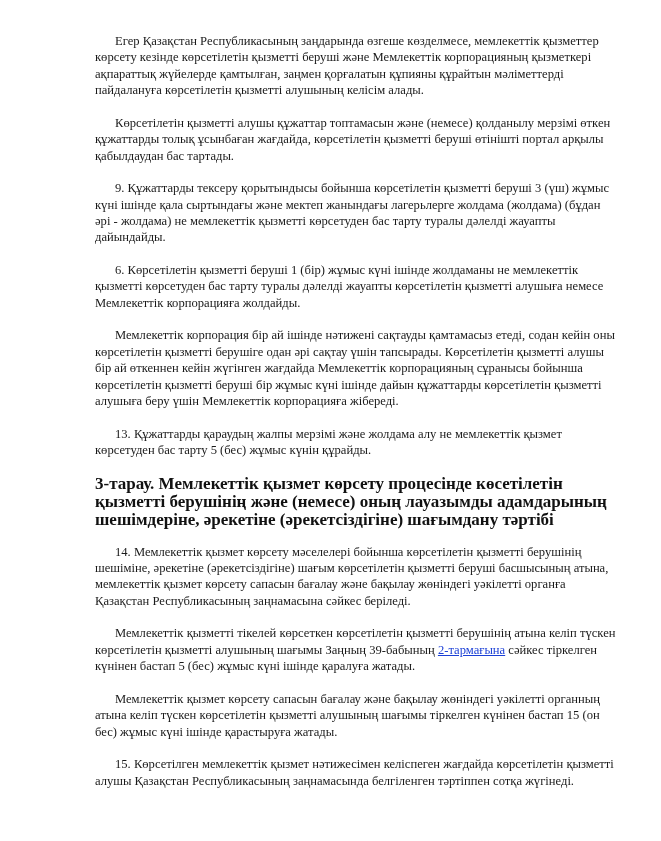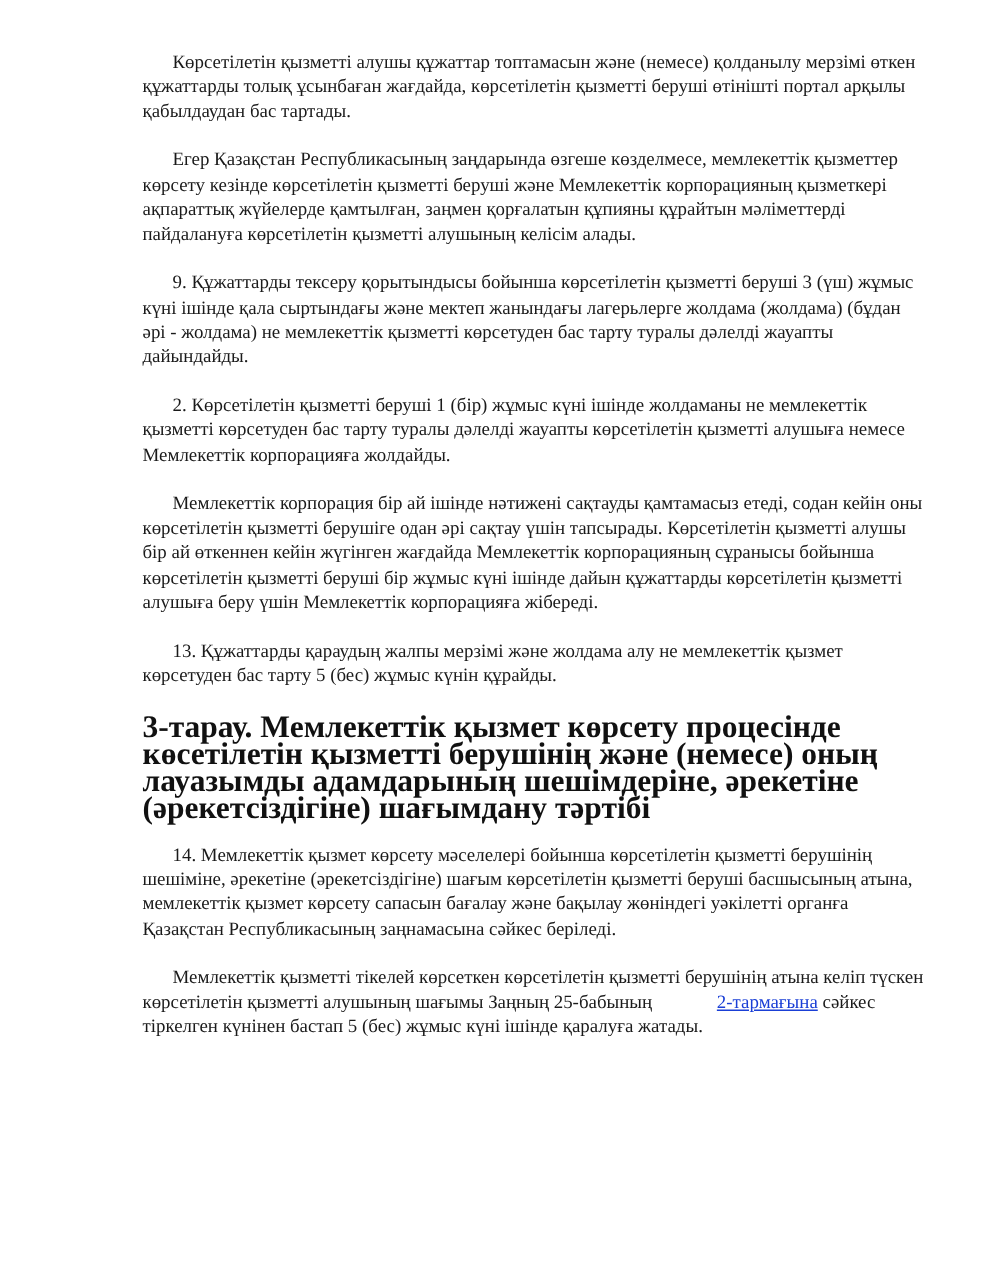--- a/index.html
+++ b/index.html
@@ -10,35 +10,37 @@
     top: 33px;
     width: 522px;
     font-family: "Liberation Serif", "DejaVu Serif", serif;
     font-size: 12.6px;
     line-height: 16.4px;
     color: #1a1a1a;
   }
   .para { margin: 0 0 16.2px 0; text-indent: 20px; }
   .heading {
     font-weight: bold;
-    font-size: 21px;
+    font-size: 17px;
     line-height: 18px;
     margin: 16px 0 15px 0;
     color: #111111;
   }
-  a.link { color: #1a3fd6; text-decoration: underline; margin-left: 40px; }
+  a.link { color: #1a3fd6; text-decoration: underline; }
 </style>
 </head>
 <body>
 
 <div class="page">
+  <p class="para">Егер Қазақстан Республикасының заңдарында өзгеше көзделмесе, мемлекеттік қызметтер көрсету кезінде көрсетілетін қызметті беруші және Мемлекеттік корпорацияның қызметкері ақпараттық жүйелерде қамтылған, заңмен қорғалатын құпияны құрайтын мәліметтерді пайдалануға көрсетілетін қызметті алушының келісім алады.</p>
   <p class="para">Көрсетілетін қызметті алушы құжаттар топтамасын және (немесе) қолданылу мерзімі өткен құжаттарды толық ұсынбаған жағдайда, көрсетілетін қызметті беруші өтінішті портал арқылы қабылдаудан бас тартады.</p>
-  <p class="para">Егер Қазақстан Республикасының заңдарында өзгеше көзделмесе, мемлекеттік қызметтер көрсету кезінде көрсетілетін қызметті беруші және Мемлекеттік корпорацияның қызметкері ақпараттық жүйелерде қамтылған, заңмен қорғалатын құпияны құрайтын мәліметтерді пайдалануға көрсетілетін қызметті алушының келісім алады.</p>
   <p class="para">9. Құжаттарды тексеру қорытындысы бойынша көрсетілетін қызметті беруші 3 (үш) жұмыс күні ішінде қала сыртындағы және мектеп жанындағы лагерьлерге жолдама (жолдама) (бұдан әрі - жолдама) не мемлекеттік қызметті көрсетуден бас тарту туралы дәлелді жауапты дайындайды.</p>
-  <p class="para">2. Көрсетілетін қызметті беруші 1 (бір) жұмыс күні ішінде жолдаманы не мемлекеттік қызметті көрсетуден бас тарту туралы дәлелді жауапты көрсетілетін қызметті алушыға немесе Мемлекеттік корпорацияға жолдайды.</p>
+  <p class="para">6. Көрсетілетін қызметті беруші 1 (бір) жұмыс күні ішінде жолдаманы не мемлекеттік қызметті көрсетуден бас тарту туралы дәлелді жауапты көрсетілетін қызметті алушыға немесе Мемлекеттік корпорацияға жолдайды.</p>
   <p class="para">Мемлекеттік корпорация бір ай ішінде нәтижені сақтауды қамтамасыз етеді, содан кейін оны көрсетілетін қызметті берушіге одан әрі сақтау үшін тапсырады. Көрсетілетін қызметті алушы бір ай өткеннен кейін жүгінген жағдайда Мемлекеттік корпорацияның сұранысы бойынша көрсетілетін қызметті беруші бір жұмыс күні ішінде дайын құжаттарды көрсетілетін қызметті алушыға беру үшін Мемлекеттік корпорацияға жібереді.</p>
   <p class="para">13. Құжаттарды қараудың жалпы мерзімі және жолдама алу не мемлекеттік қызмет көрсетуден бас тарту 5 (бес) жұмыс күнін құрайды.</p>
 
   <h3 class="heading">3-тарау. Мемлекеттік қызмет көрсету процесінде көсетілетін қызметті берушінің және (немесе) оның лауазымды адамдарының шешімдеріне, әрекетіне (әрекетсіздігіне) шағымдану тәртібі</h3>
 
   <p class="para">14. Мемлекеттік қызмет көрсету мәселелері бойынша көрсетілетін қызметті берушінің шешіміне, әрекетіне (әрекетсіздігіне) шағым көрсетілетін қызметті беруші басшысының атына, мемлекеттік қызмет көрсету сапасын бағалау және бақылау жөніндегі уәкілетті органға Қазақстан Республикасының заңнамасына сәйкес беріледі.</p>
-  <p class="para"><span>Мемлекеттік қызметті тікелей көрсеткен көрсетілетін қызметті берушінің атына келіп түскен көрсетілетін қызметті алушының шағымы Заңның 25-бабының </span><a class="link" href="#">2-тармағына</a><span> сәйкес тіркелген күнінен бастап 5 (бес) жұмыс күні ішінде қаралуға жатады.</span></p>
+  <p class="para"><span>Мемлекеттік қызметті тікелей көрсеткен көрсетілетін қызметті берушінің атына келіп түскен көрсетілетін қызметті алушының шағымы Заңның 39-бабының </span><a class="link" href="#">2-тармағына</a><span> сәйкес тіркелген күнінен бастап 5 (бес) жұмыс күні ішінде қаралуға жатады.</span></p>
+  <p class="para">Мемлекеттік қызмет көрсету сапасын бағалау және бақылау жөніндегі уәкілетті органның атына келіп түскен көрсетілетін қызметті алушының шағымы тіркелген күнінен бастап 15 (он бес) жұмыс күні ішінде қарастыруға жатады.</p>
+  <p class="para">15. Көрсетілген мемлекеттік қызмет нәтижесімен келіспеген жағдайда көрсетілетін қызметті алушы Қазақстан Республикасының заңнамасында белгіленген тәртіппен сотқа жүгінеді.</p>
 </div>
 
 </body></html>

